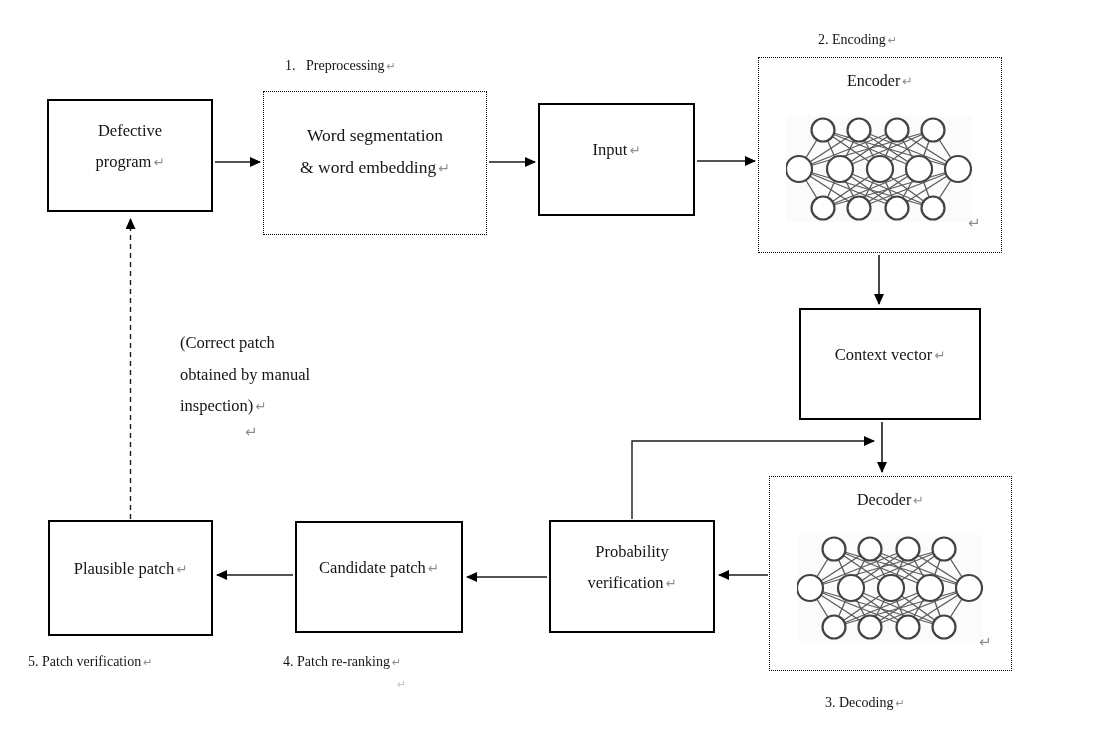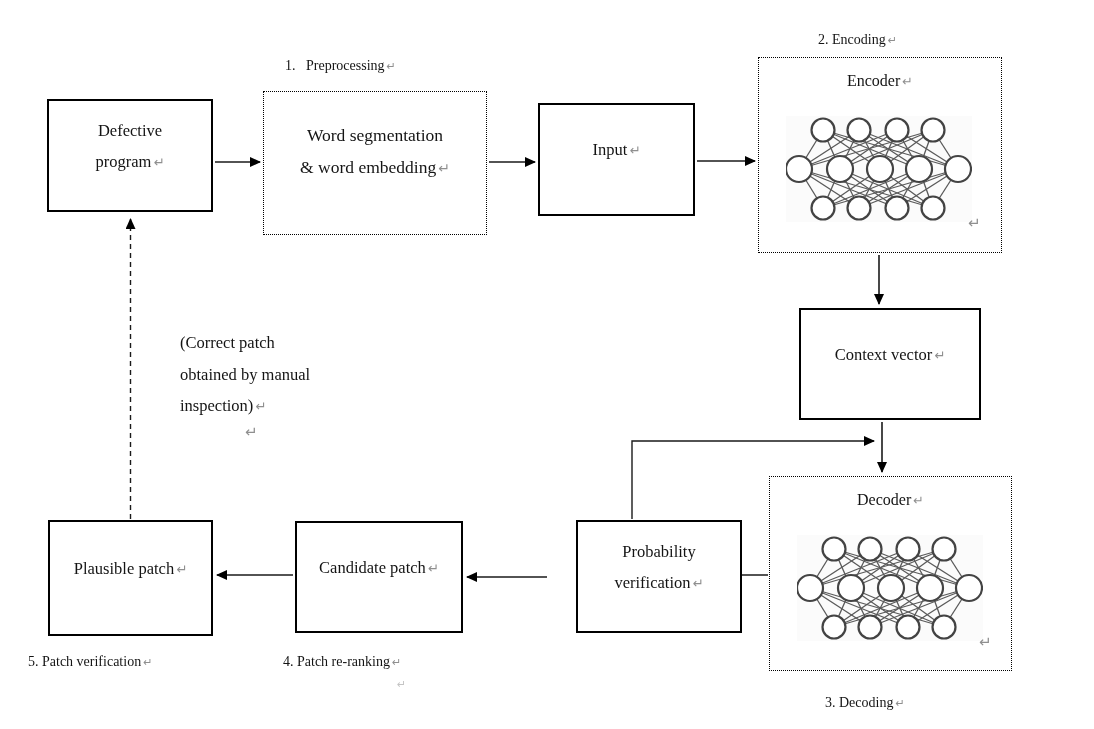--- a/index.html
+++ b/index.html
@@ -202,21 +202,21 @@
         <circle cx="133" cy="53" r="13" fill="#ffffff" stroke="#434343" stroke-width="2.2"></circle>
         <circle cx="172" cy="53" r="13" fill="#ffffff" stroke="#434343" stroke-width="2.2"></circle>
         <circle cx="37" cy="92" r="11.5" fill="#ffffff" stroke="#434343" stroke-width="2.2"></circle>
         <circle cx="73" cy="92" r="11.5" fill="#ffffff" stroke="#434343" stroke-width="2.2"></circle>
         <circle cx="111" cy="92" r="11.5" fill="#ffffff" stroke="#434343" stroke-width="2.2"></circle>
         <circle cx="147" cy="92" r="11.5" fill="#ffffff" stroke="#434343" stroke-width="2.2"></circle>
       </svg>
     <span class="ret-in-nnbox" style="left:209px;top:150px;">↵</span>
   </div>
 
-  <div class="box solid" style="left:576px;top:520px;width:166px;height:113px;">
+  <div class="box solid" style="left:549px;top:520px;width:166px;height:113px;">
     <div class="bline">Probability</div>
     <div class="bline"><span>verification</span><span class="ret">↵</span></div>
   </div>
 
   <div class="box solid" style="left:295px;top:521px;width:168px;height:112px;">
     <div class="bline"><span>Candidate patch</span><span class="ret">↵</span></div>
   </div>
 
   <div class="box solid" style="left:48px;top:520px;width:165px;height:116px;">
     <div class="bline"><span>Plausible patch</span><span class="ret">↵</span></div>

